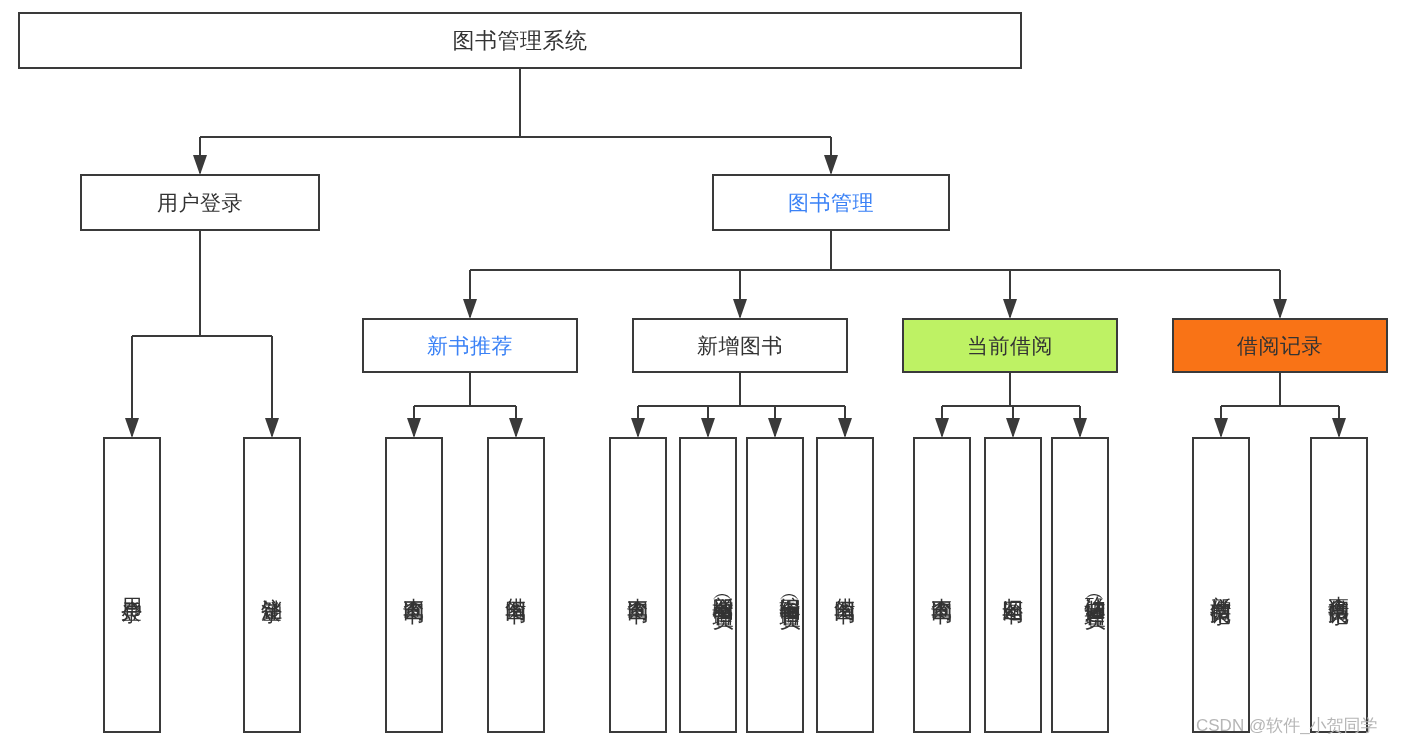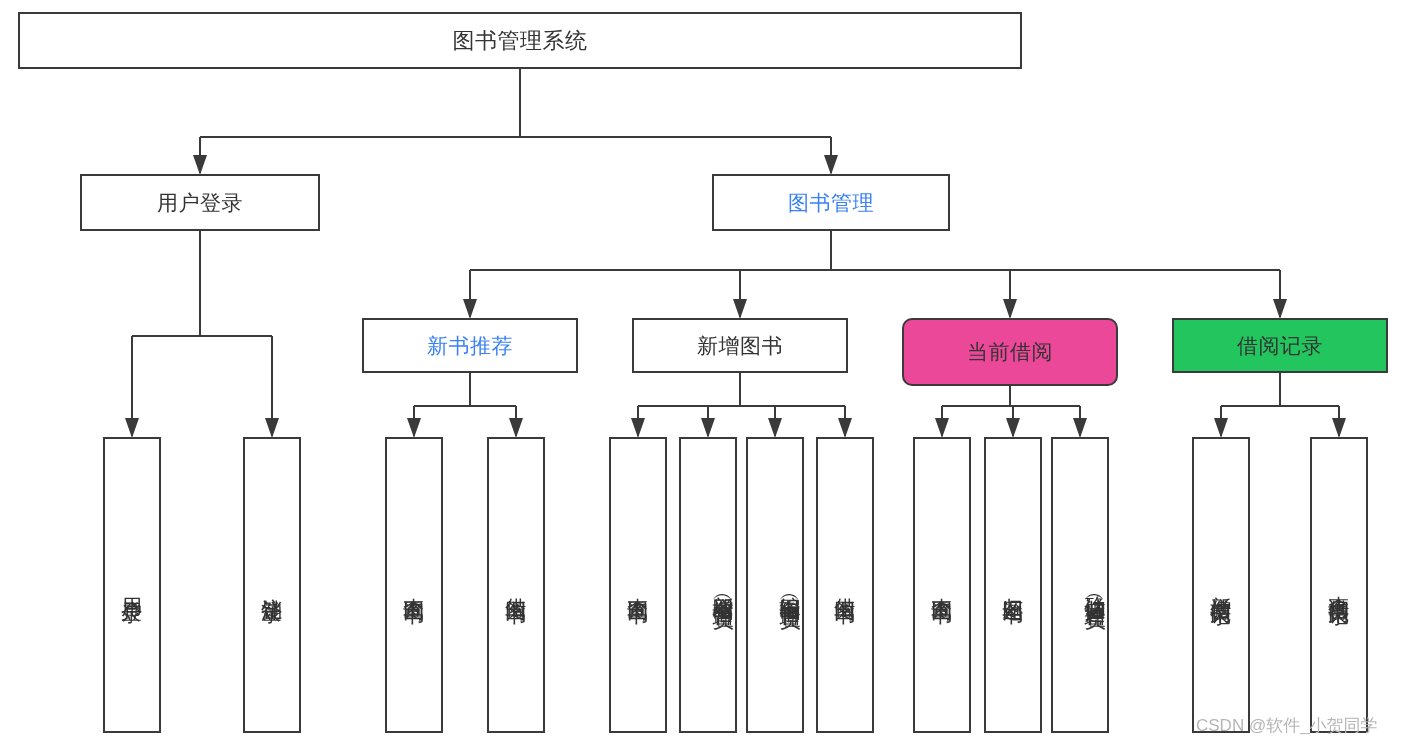--- a/index.html
+++ b/index.html
@@ -146,24 +146,24 @@
       </div>
       <div class="node-box horizontal" style="left: 712px; top: 174px; width: 238px; height: 57px; border-color: rgb(58, 58, 58); background: rgb(255, 255, 255);">
         <span class="node-label" style="color: #3b82f6;">图书管理</span>
       </div>
       <div class="node-box horizontal" style="left: 362px; top: 318px; width: 216px; height: 55px; border-color: rgb(58, 58, 58); background: rgb(255, 255, 255);">
         <span class="node-label" style="color: #3b82f6;">新书推荐</span>
       </div>
       <div class="node-box horizontal" style="left: 632px; top: 318px; width: 216px; height: 55px; border-color: rgb(58, 58, 58); background: rgb(255, 255, 255);">
         <span class="node-label" style="color: rgb(51, 51, 51);">新增图书</span>
       </div>
-      <div class="node-box horizontal" style="left: 902px; top: 318px; width: 216px; height: 68px; border-color: rgb(58, 58, 58); background: #ec4899; border-radius: 10px;">
+      <div class="node-box horizontal" style="left: 902px; top: 318px; width: 216px; height: 55px; border-color: rgb(58, 58, 58); background: #bef264;">
         <span class="node-label" style="color: rgb(51, 51, 51);">当前借阅</span>
       </div>
-      <div class="node-box horizontal" style="left: 1172px; top: 318px; width: 216px; height: 55px; border-color: rgb(58, 58, 58); background: #22c55e;">
+      <div class="node-box horizontal" style="left: 1172px; top: 318px; width: 216px; height: 55px; border-color: rgb(58, 58, 58); background: #f97316;">
         <span class="node-label" style="color: rgb(51, 51, 51);">借阅记录</span>
       </div>
       <div class="node-box vertical align-mid" style="left: 103px; top: 437px; width: 58px; height: 296px; border-color: rgb(58, 58, 58); background: rgb(255, 255, 255);">
         <span class="node-label" style="color: rgb(51, 51, 51);">用户登录</span>
       </div>
       <div class="node-box vertical align-mid" style="left: 243px; top: 437px; width: 58px; height: 296px; border-color: rgb(58, 58, 58); background: rgb(255, 255, 255);">
         <span class="node-label" style="color: rgb(51, 51, 51);">注销登录</span>
       </div>
       <div class="node-box vertical align-mid" style="left: 385px; top: 437px; width: 58px; height: 296px; border-color: rgb(58, 58, 58); background: rgb(255, 255, 255);">
         <span class="node-label" style="color: rgb(51, 51, 51);">查询图书</span>

